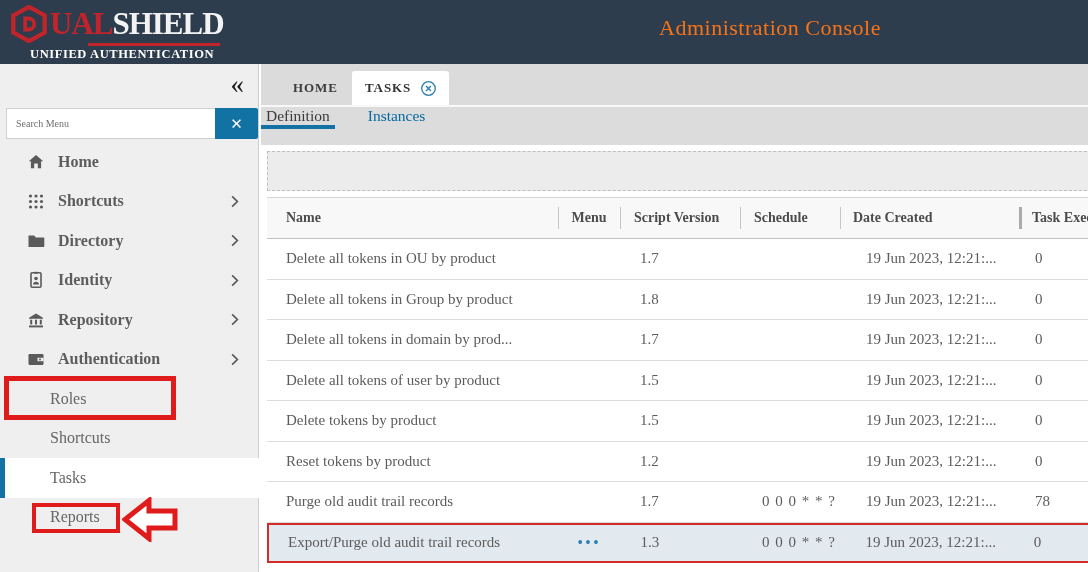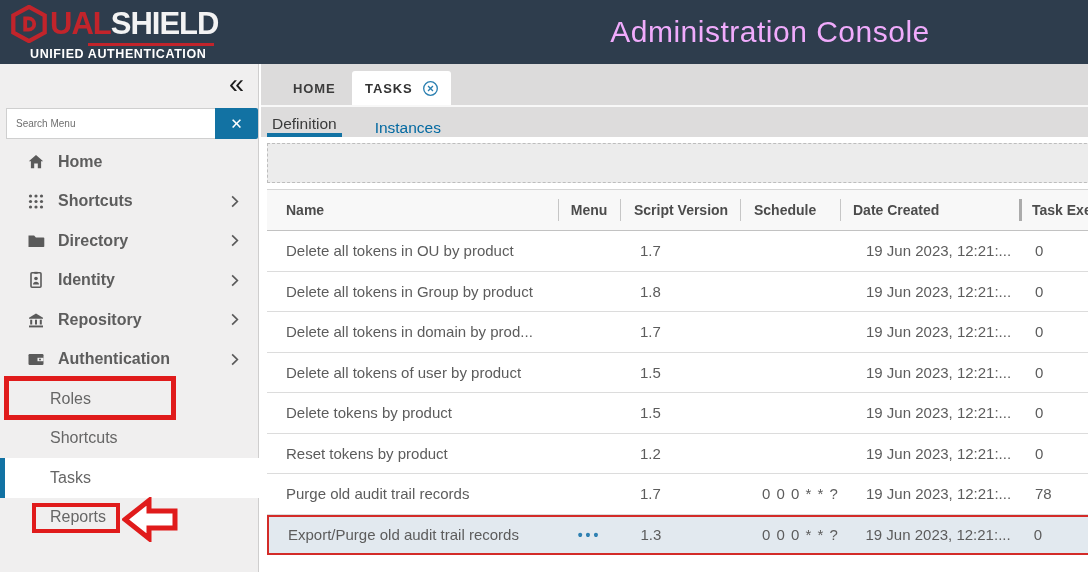--- a/index.html
+++ b/index.html
@@ -1,31 +1,31 @@
 <!DOCTYPE html>
 <html><head>
 <meta charset="utf-8">
 <style>
   html,body{margin:0;padding:0;}
   body{width:1088px;height:572px;overflow:hidden;background:#fff;
        font-family:"Liberation Sans","DejaVu Sans",sans-serif;}
-  .page{position:relative;width:1088px;height:572px;overflow:hidden;}
+  .page{position:relative;width:1088px;height:572px;overflow:hidden;font-family:Liberation Serif, serif;}
 
   
   .header{position:absolute;left:0;top:0;width:1088px;height:64px;background:#2E3D4D;}
   .logo{position:absolute;left:10px;top:5px;}
   .logo-top{display:flex;align-items:center;height:38px;}
   .logo-hex{width:38px;height:38px;margin-right:2px;}
   .brand-text{font-size:31px;font-weight:800;letter-spacing:-1px;line-height:38px;}
   .brand-red{color:#C2242B;}
   .brand-white{color:#F3F3F3;}
   .logo-line{height:3px;background:#C2242B;margin:0 4px 1px 78px;}
   .tagline{color:#FFFFFF;font-weight:700;font-size:12.5px;letter-spacing:0.6px;margin-left:20px;}
   .page-title{position:absolute;left:770px;top:15px;transform:translateX(-50%);
-      color:#f0abfc;font-size:30px;font-weight:400;letter-spacing:0.5px;white-space:nowrap;}
+      color:#f97316;font-size:22px;font-weight:400;letter-spacing:0.5px;white-space:nowrap;}
 
   
   .sidebar{position:absolute;left:0;top:64px;width:259px;height:508px;background:#F0EFEF;
       border-right:1px solid #CFCECE;box-sizing:border-box;}
   .collapse-btn{position:absolute;top:6px;right:14px;font-size:27px;color:#1c1c1c;
       line-height:1.1;cursor:pointer;font-weight:400;}
   .search-row{position:absolute;top:44px;left:6px;width:252px;height:31px;display:flex;}
   .search-input{flex:1;border:1px solid #CFCFCF;border-right:none;padding:0 9px;font-size:10px;
       color:#555;outline:none;min-width:0;font-family:inherit;background:#fff;}
   .search-input::placeholder{color:#6f6f6f;}
@@ -40,21 +40,21 @@
   .mi.selected{background:#FFFFFF;border-left:5px solid #1272A3;padding-left:45px;}
 
   
   .content{position:absolute;left:261px;top:64px;width:827px;height:508px;background:#fff;}
   .tabbar{height:41px;background:#DCDBDB;border-bottom:2px solid #F8F8F8;position:relative;}
   .tab{position:absolute;bottom:0;height:34px;display:flex;align-items:center;
       font-size:13px;font-weight:700;letter-spacing:0.9px;color:#3C3C3C;cursor:pointer;}
   .tab-home{left:12px;padding:0 20px;}
   .tab-tasks{left:91px;background:#FFFFFF;border-radius:3px 3px 0 0;padding:0 12px 0 13px;color:#333;}
   .tab-close{width:17px;height:17px;margin-left:9px;display:flex;}
-  .subtabs{height:30px;background:#DDDCDC;display:flex;align-items:flex-end;padding-left:6px;}
+  .subtabs{height:38px;background:#DDDCDC;display:flex;align-items:flex-start;}
   .subtab{display:flex;align-items:center;padding:0 5px;font-size:15.5px;box-sizing:border-box;cursor:pointer;}
   .subtab.active{color:#3A3A3A;border-bottom:4px solid #1272A3;}
   .subtab.inactive{color:#0369a1;margin-left:28px;}
   .toolbar{box-sizing:border-box;margin:6px 0 0 6px;height:40px;width:860px;
       background:#ECECEC;border:1px dashed #BDBDBD;}
 
   
   .table{margin:6px 0 0 6px;width:920px;}
   .thead{display:flex;height:42px;background:#F8F8F8;border-top:1px solid #D5D5D5;
       border-bottom:1px solid #C2C2C2;align-items:center;font-weight:700;font-size:14px;

